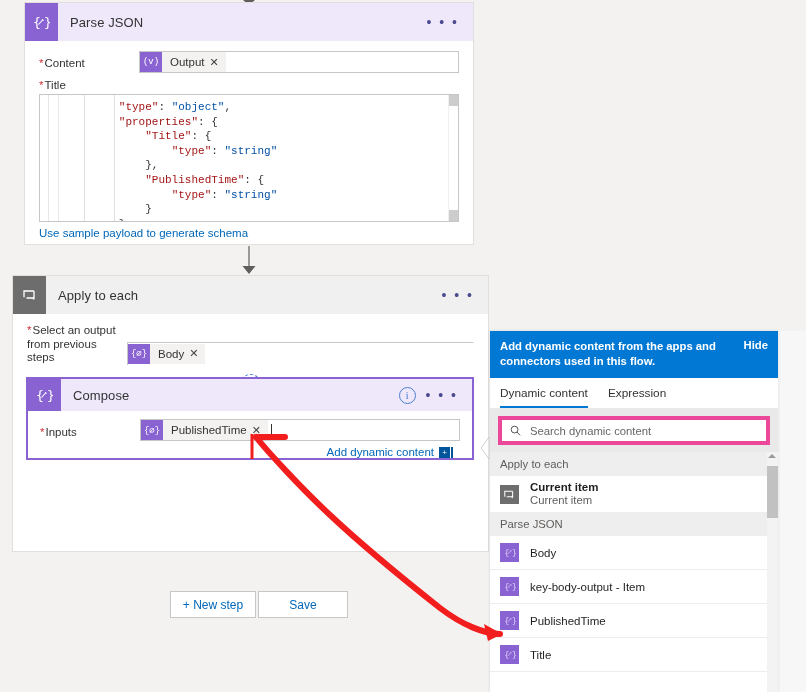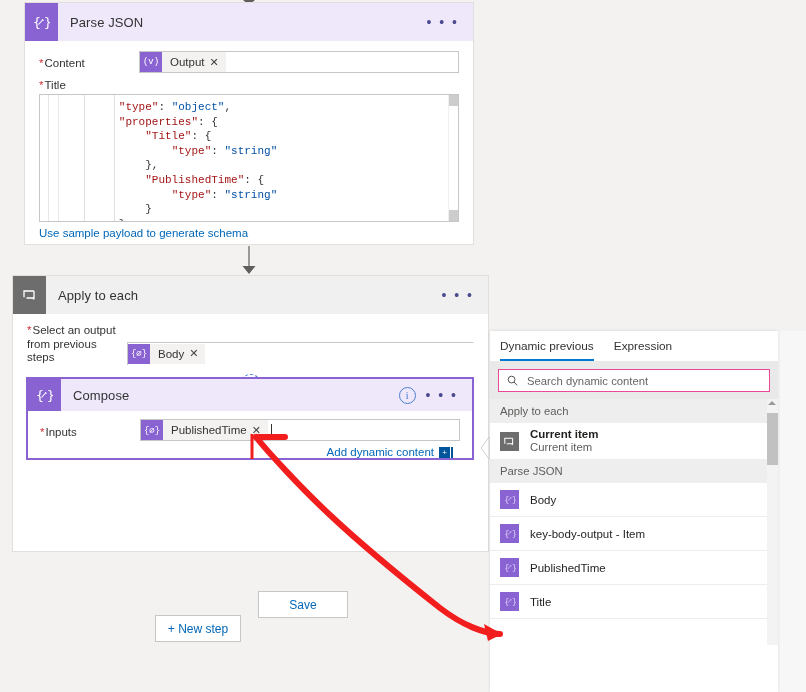--- a/index.html
+++ b/index.html
@@ -76,33 +76,33 @@
   .inputs-row{display:flex;align-items:center;padding:8px 12px 0 12px;}
   .caret{display:inline-block;width:1px;height:13px;background:#333;margin-left:3px;}
   .adc-line{text-align:right;padding:4px 19px 0 0;}
   .adc-link{font-size:11.5px;color:#0067b8;cursor:pointer;}
   .adc-badge{display:inline-block;width:11px;height:11px;background:#00559b;color:#fff;font-size:8px;line-height:11px;text-align:center;margin-left:5px;vertical-align:middle;}
   .adc-badge-bar{display:inline-block;width:2px;height:11px;background:#00559b;vertical-align:middle;margin-left:1px;}
 
   
   .btn{position:absolute;background:#fff;border:1px solid #c8c6c4;color:#0067b8;font-size:12px;
        display:flex;align-items:center;justify-content:center;cursor:pointer;font-family:"Liberation Sans",sans-serif;}
-  #new-step{left:155px;top:591px;width:84px;height:25px;margin-top:24px;}
+  #new-step{left:170px;top:591px;width:84px;height:25px;}
   #save-btn{left:258px;top:591px;width:88px;height:25px;}
 
   
   #dyn-panel{position:absolute;left:490px;top:331px;width:288px;height:361px;background:#fff;box-shadow:0 0 3px rgba(0,0,0,.12);}
   #dyn-head{background:#0078d4;color:#fff;padding:8px 10px 9px 10px;display:flex;align-items:flex-start;}
   #dyn-head .txt{flex:1;font-size:11.3px;line-height:15px;font-weight:bold;}
   #dyn-head .hide{font-size:11.3px;font-weight:bold;cursor:pointer;padding-left:8px;}
   #dyn-tabs{display:flex;background:#fff;border-bottom:1px solid #eaeaea;padding:0 10px;}
   .tab{padding:8px 0 6px 0;margin-right:20px;font-size:11.8px;color:#333;cursor:pointer;}
   .tab.active{border-bottom:2px solid #0078d4;font-weight:normal;}
   #search-wrap{background:#e9e9e9;padding:7px 8px;}
-  #search-box{background:#fff;border:1px solid #ec4899;height:21px;display:flex;align-items:center;padding-left:8px;}
+  #search-box{background:#fff;border:4px solid #ec4899;height:21px;display:flex;align-items:center;padding-left:8px;}
   .mag{width:11px;height:11px;flex:0 0 11px;}
   #search-input{border:none;outline:none;font-size:11.3px;color:#333;flex:1;padding-left:9px;font-family:"Liberation Sans",sans-serif;background:transparent;}
   #search-input::placeholder{color:#666;}
   #dyn-list{position:relative;height:246px;overflow:hidden;background:#fff;}
   .grp{background:#eeeeee;color:#605e5c;font-size:11.3px;padding:6px 10px 6px 10px;}
   .item{display:flex;align-items:center;padding:7px 10px;border-bottom:1px solid #ededed;cursor:pointer;background:#fff;}
   .item-ico{width:19px;height:19px;flex:0 0 19px;display:flex;align-items:center;justify-content:center;font-size:8px;font-family:"Liberation Mono",monospace;margin-right:11px;}
   .ico-purple{background:#8a63d2;color:#d8c8f5;}
   .ico-gray{background:#6d6d6d;color:#fff;}
   .item-txt{font-size:11.5px;color:#201f1e;}
@@ -250,23 +250,27 @@
   <div class="btn" id="new-step">+ New step</div>
   <div class="btn" id="save-btn">Save</div>
 
   <svg id="collapse-arrow" viewBox="0 0 9 22">
     <path d="M8,0 L8,22 L0,11 Z" fill="#ffffff" stroke="#d0d0d0" stroke-width="1"></path>
   </svg>
 
   <div id="panel-right-fill"></div>
 
   <div id="dyn-panel">
+    <div id="dyn-head">
+      <div class="txt">Add dynamic content from the apps and connectors used in this flow.</div>
+      <div class="hide">Hide</div>
+    </div>
 
     <div id="dyn-tabs">
-      <div class="tab active">Dynamic previous</div>
+      <div class="tab active">Dynamic content</div>
       <div class="tab">Expression</div>
     </div>
 
     <div id="search-wrap">
       <div id="search-box">
         <svg class="mag" viewBox="0 0 12 12">
           <circle cx="5" cy="5" r="3.7" fill="none" stroke="#444" stroke-width="1"></circle>
           <path d="M7.7,7.7 L11,11.3" stroke="#444" stroke-width="1"></path>
         </svg>
         <input id="search-input" type="text" placeholder="Search dynamic content" style="">

